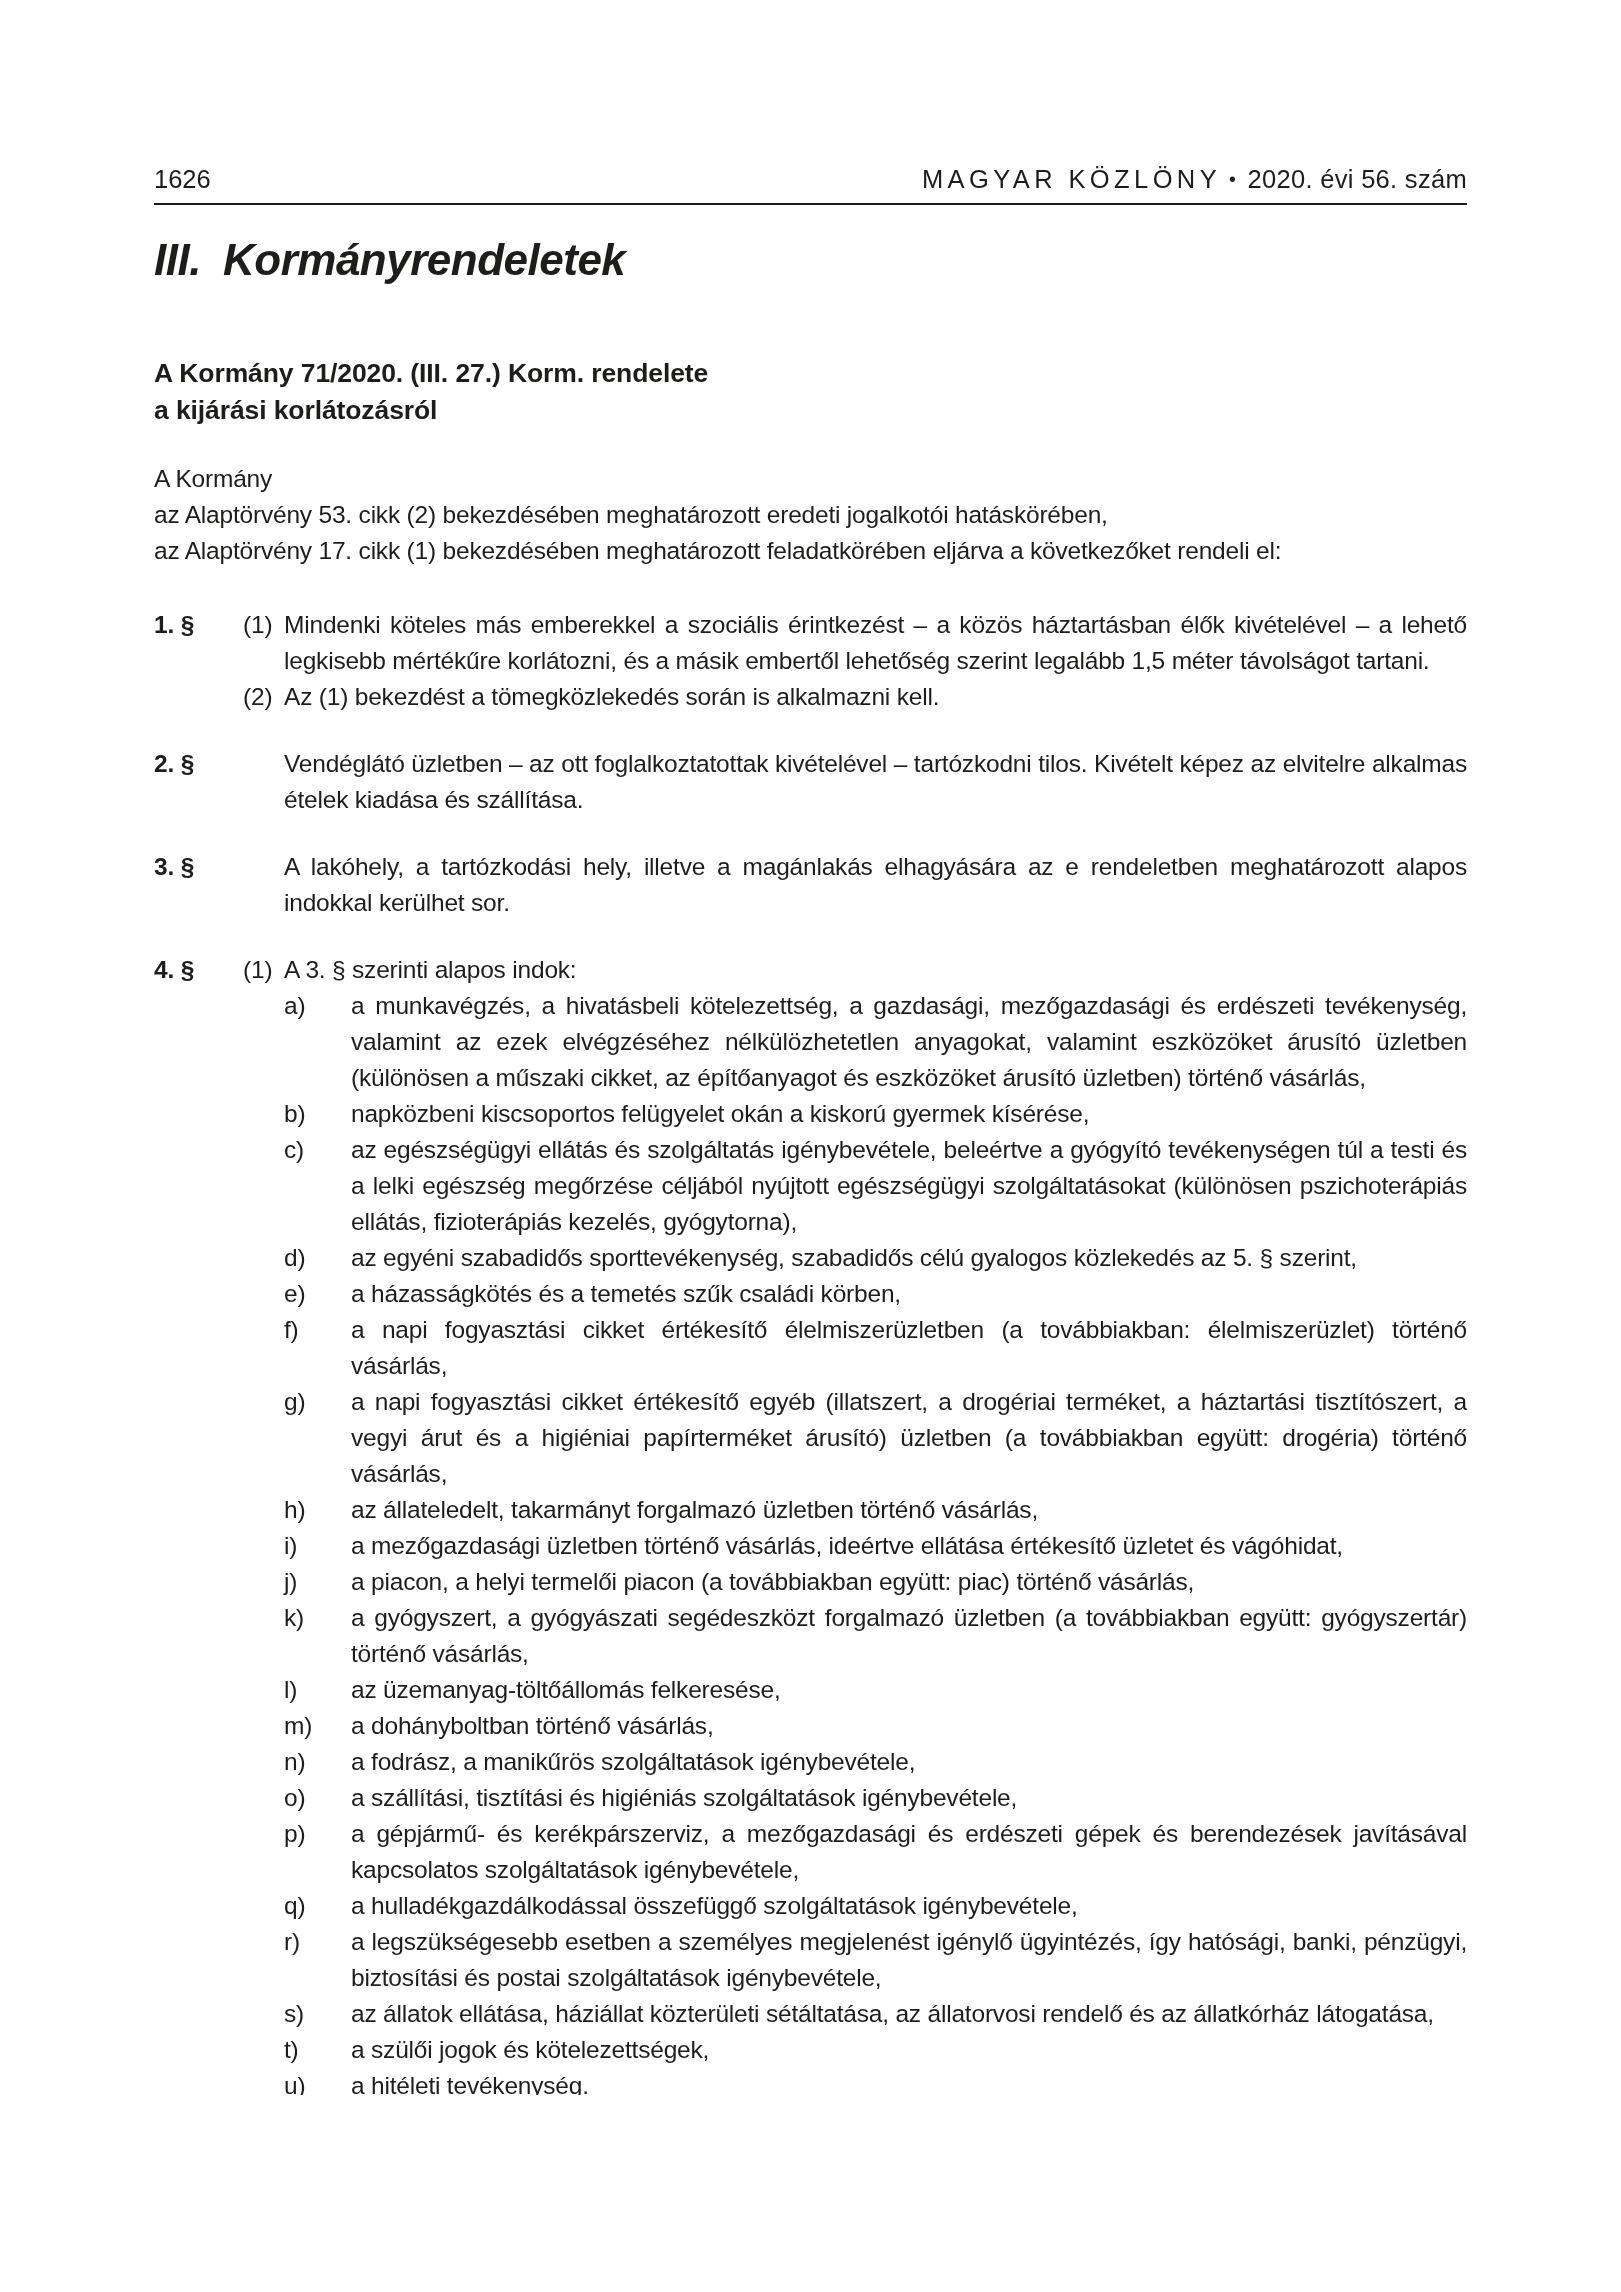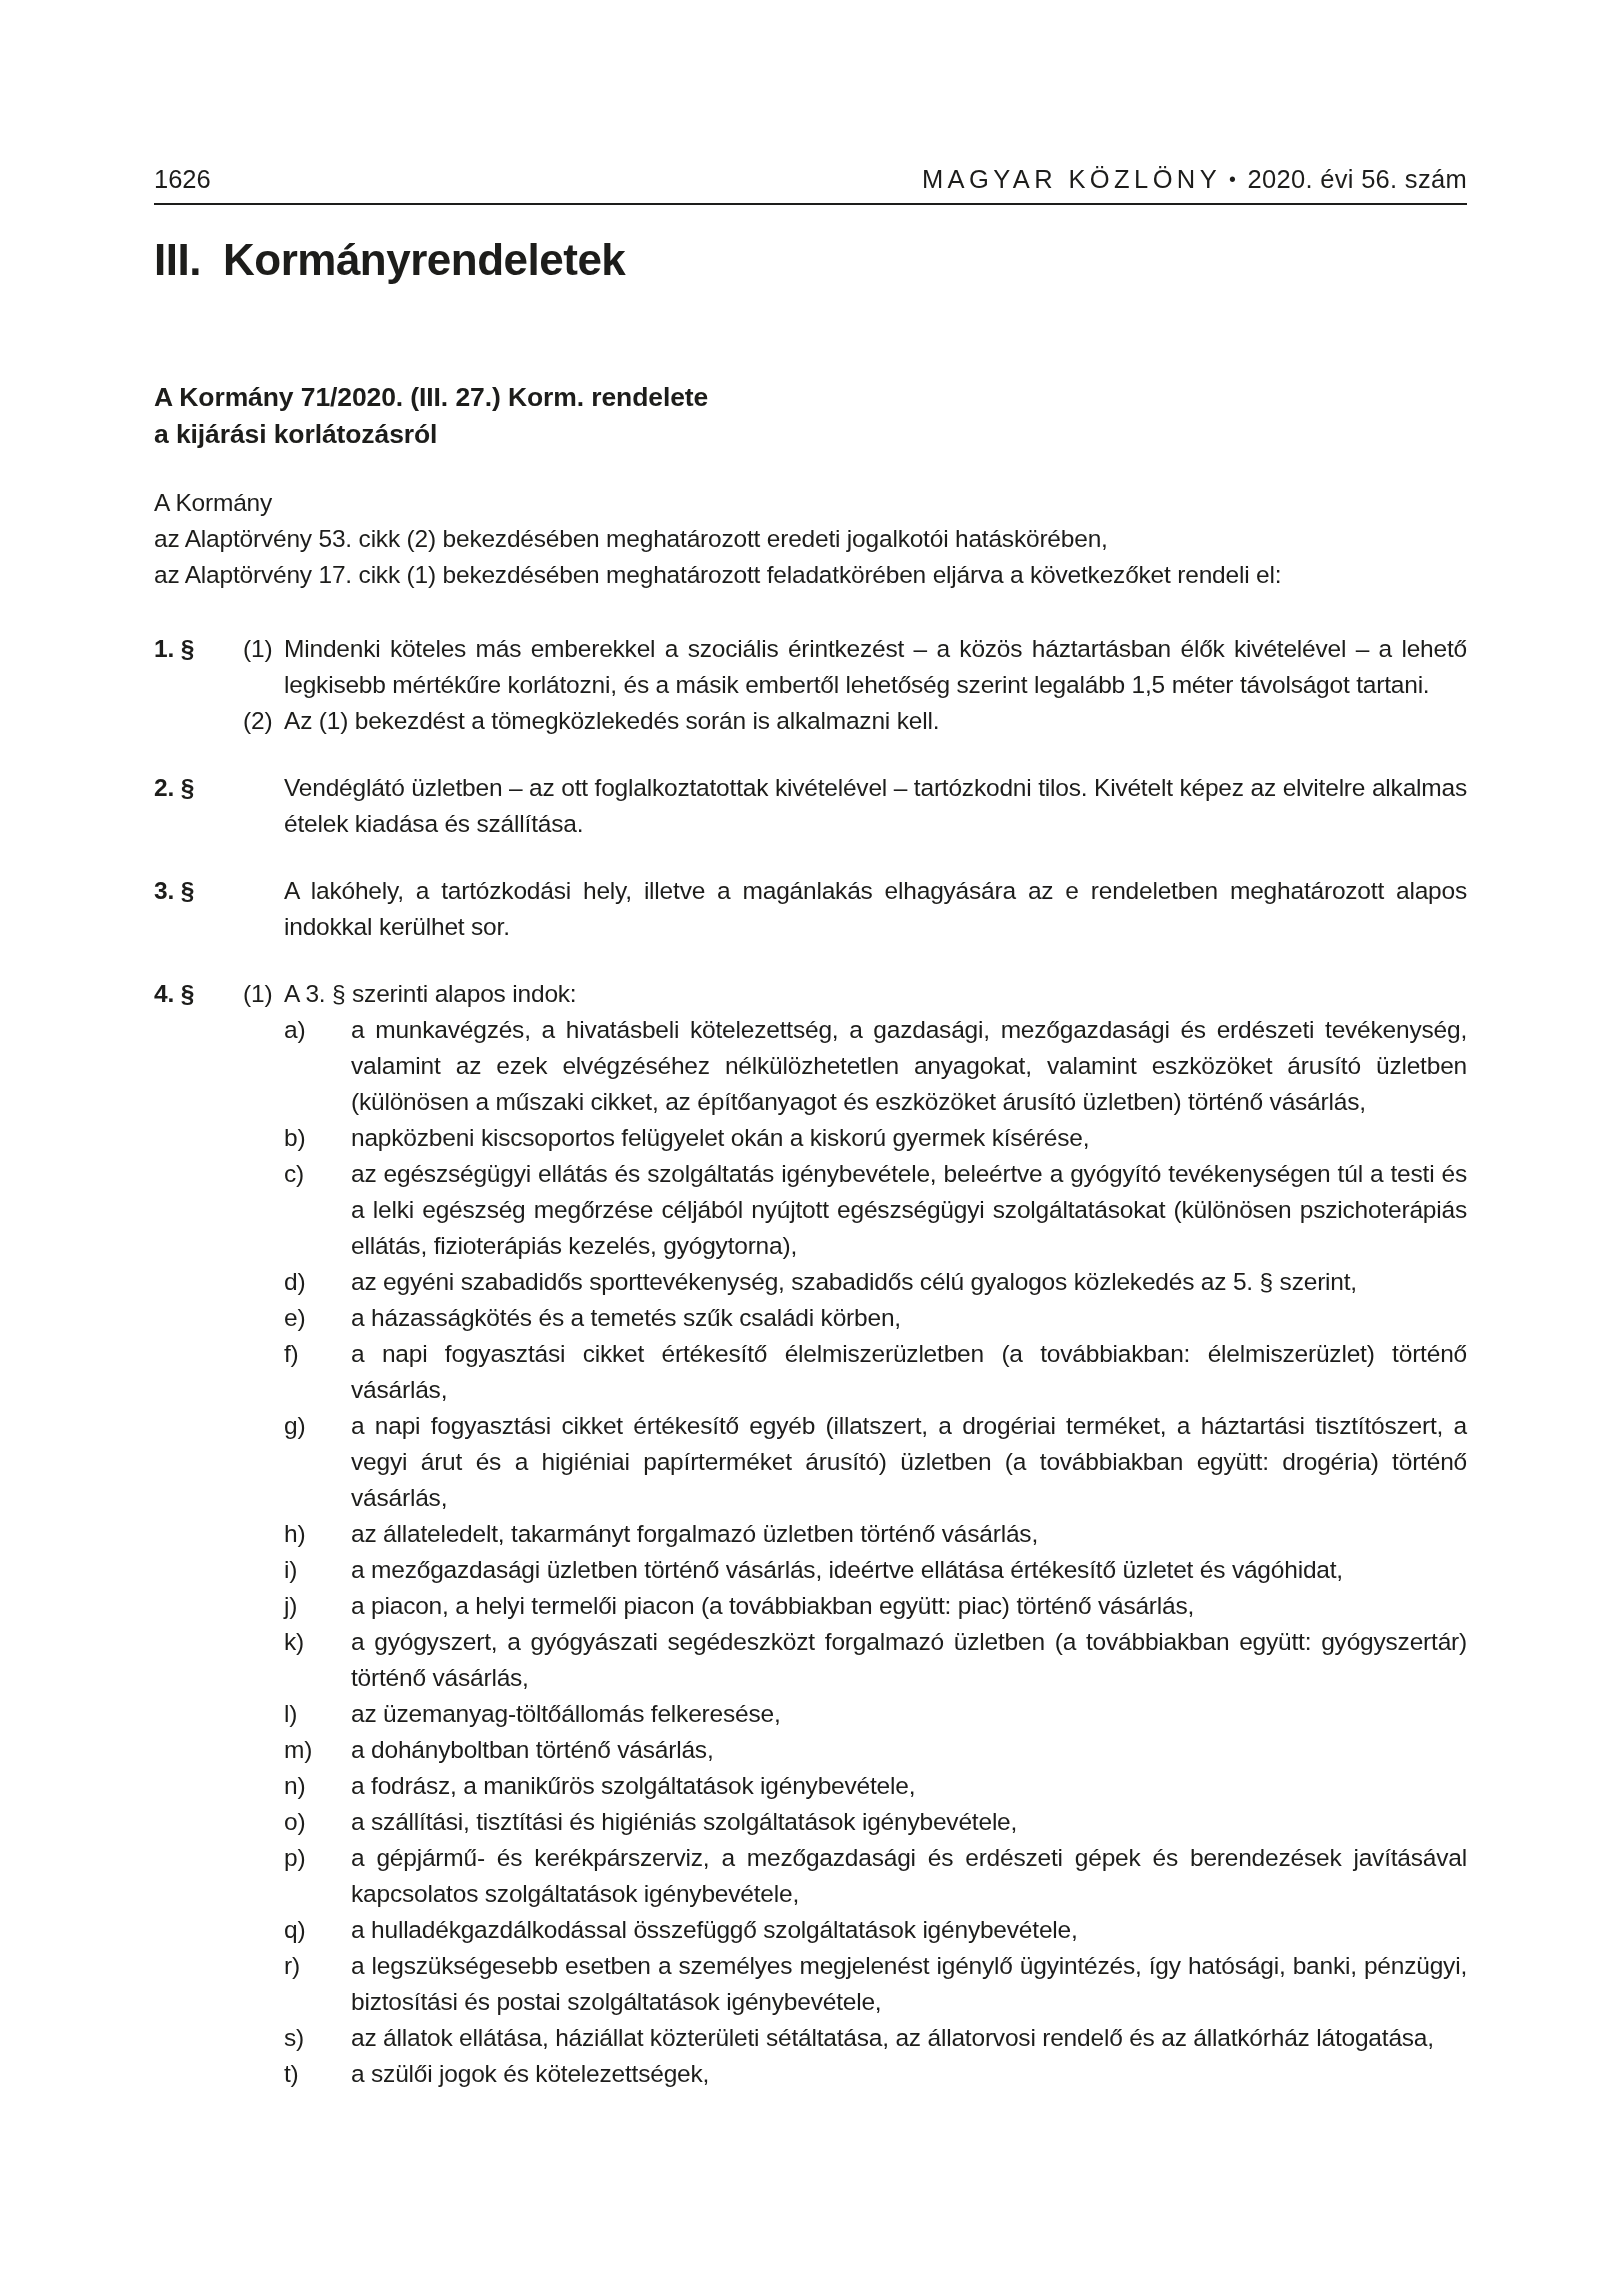--- a/index.html
+++ b/index.html
@@ -36,25 +36,26 @@
   .journal-bullet { font-size: 19.6px; margin: 0 11.8px 0 7.8px; position: relative; top: -2px; }
   .journal-issue { letter-spacing: 0.3px; }
   
   .chapter-heading {
     display: flex;
     margin-top: 29px;
     font-size: 44px;
     line-height: 51px;
     font-weight: 700;
     letter-spacing: -0.5px;
+    font-style: italic;
   }
   .chapter-num { width: 69px; flex: 0 0 69px; }
   
   .decree-title {
-    margin-top: 94px;
+    margin-top: 70px;
     font-size: 26.5px;
     font-weight: 700;
     line-height: 37px;
     letter-spacing: -0.1px;
   }
   
   .preamble {
     margin-top: 32px;
     font-size: 24.5px;
     line-height: 36px;

